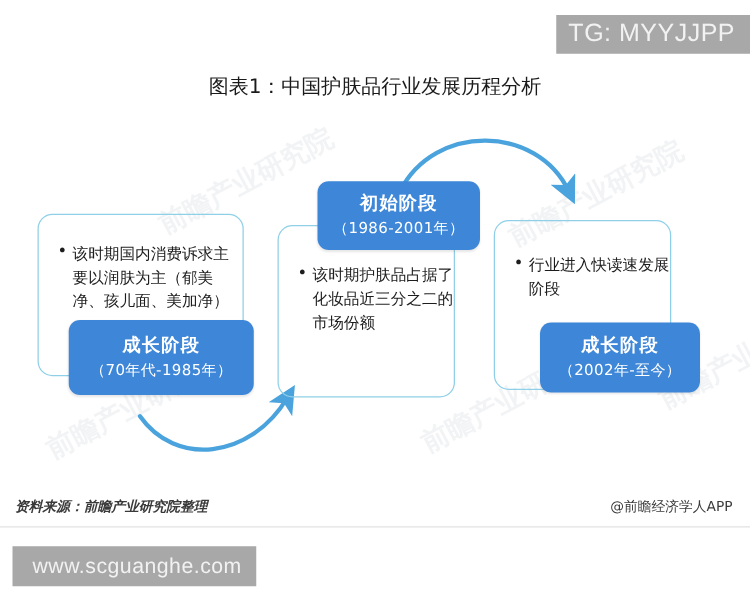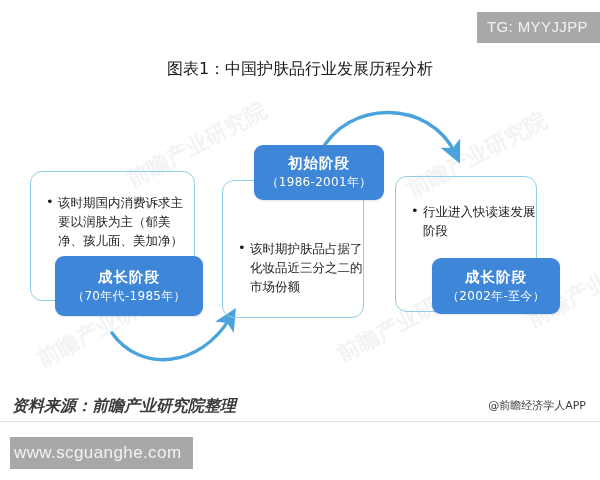--- a/index.html
+++ b/index.html
@@ -22,27 +22,27 @@
     background: #a8a8a8;
     color: #f2f2f2;
     font-family: "Liberation Sans", sans-serif;
     letter-spacing: 0.4px;
     white-space: nowrap;
   }
   #tg-badge {
     top: 12px;
     right: 0px;
     padding: 5px 12px 6px 10px;
-    font-size: 15px;
+    font-size: 20px;
     line-height: 20px;
   }
   #site-badge {
     left: 10px;
     top: 437px;
-    padding: 5px 12px 6px 4px;
+    padding: 5px 12px 6px 16px;
     font-size: 17px;
     line-height: 21px;
   }
 
   
   #chart-title {
     position: absolute;
     top: 60px;
     left: 0;
     width: 600px;
@@ -132,34 +132,34 @@
     letter-spacing: 0.3px;
   }
 
   
   #card-1 { left: 30px;  top: 81px;  width: 165px; height: 130px; }
   #body-1 { left: 44px;  top: 103px; width: 142px; }
   #label-1{ left: 55px;  top: 166px; width: 148px; height: 60px; }
 
   
   #card-2 { left: 222px; top: 90px;  width: 142px; height: 138px; }
-  #body-2 { left: 236px; top: 120px; width: 128px; margin-top: 29px; }
+  #body-2 { left: 236px; top: 120px; width: 128px; }
   #label-2{ left: 254px; top: 55px;  width: 130px; height: 55px; }
 
   
   #card-3 { left: 395px; top: 86px;  width: 142px; height: 136px; }
   #body-3 { left: 409px; top: 112px; width: 128px; }
   #label-3{ left: 432px; top: 168px; width: 128px; height: 56px; }
 
   
   #source-note {
     position: absolute;
     left: 12px;
     top: 398px;
-    font-size: 16px;
+    font-size: 11px;
     line-height: 15px;
     font-style: italic;
     font-weight: bold;
     color: #3a3a3a;
   }
   #app-note {
     position: absolute;
     right: 14px;
     top: 398px;
     font-size: 11px;

